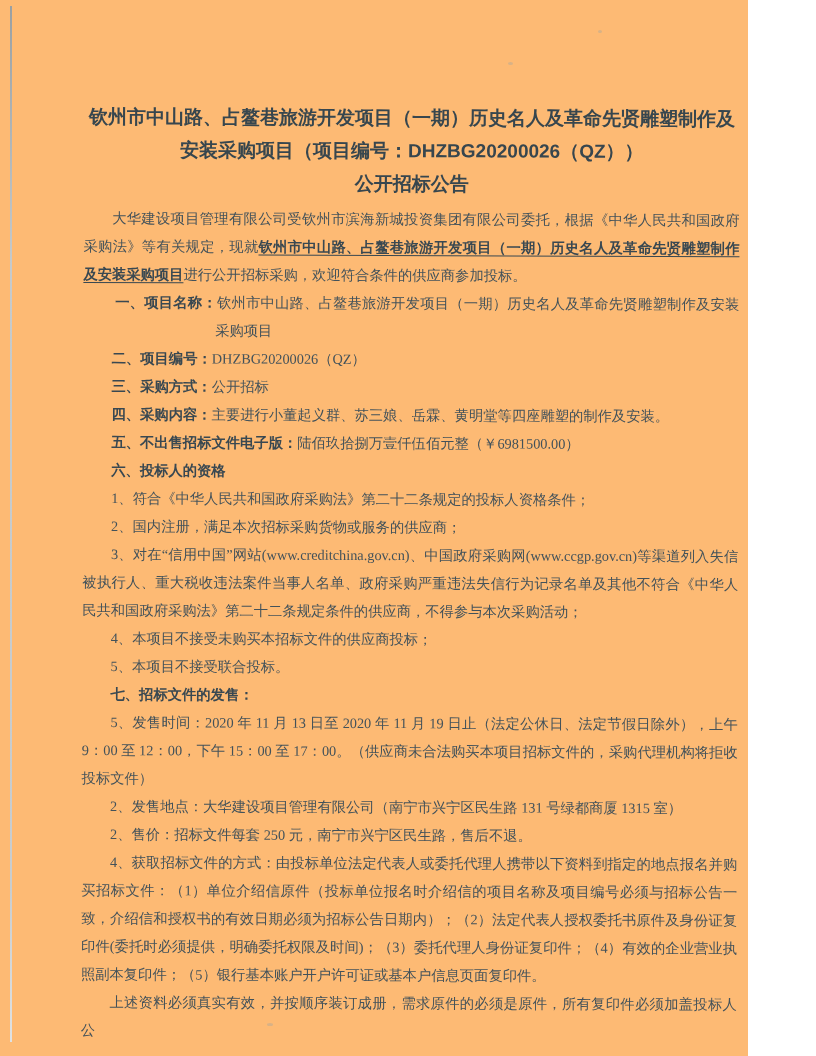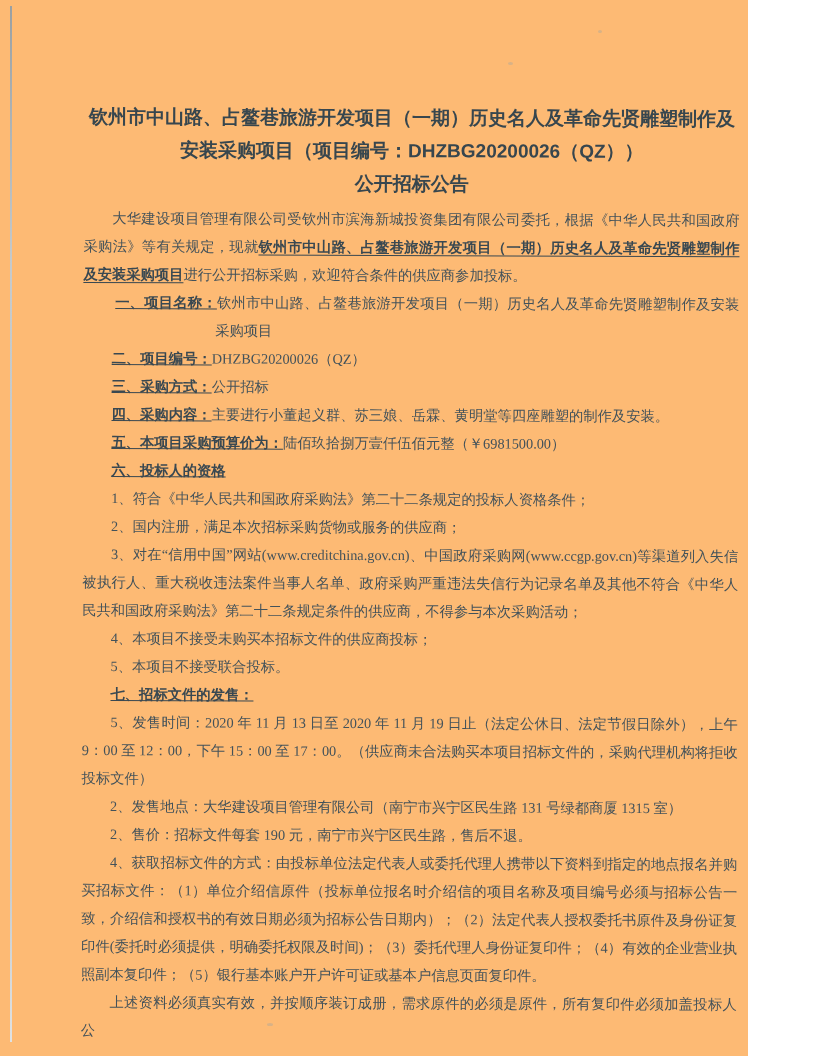--- a/index.html
+++ b/index.html
@@ -60,21 +60,20 @@
   }
   p.indent { text-indent: 2em; }
   p.hang {
     padding-left: 132px;
     text-indent: -100px;
   }
   .lbl {
     font-weight: 700;
     color: #394851;
     font-family: "Liberation Sans", "DejaVu Sans", sans-serif;
-    text-decoration: underline;
   }
   .u {
     text-underline-offset: 3px;
     text-decoration-thickness: 1px;
   }
   .proj {
     font-weight: 700;
     color: #394851;
     text-decoration: underline;
     text-underline-offset: 3px;
@@ -103,37 +102,37 @@
       <p class="ln indent"><span>大华建设项目管理有限公司受钦州市滨海新城投资集团有限公司委托，根据《中华人民共和国政府采购法》等有关规定，现就</span><span class="proj">钦州市中山路、占鳌巷旅游开发项目（一期）历史名人及革命先贤雕塑制作及安装采购项目</span><span>进行公开招标采购，欢迎符合条件的供应商参加投标。</span></p>
 
       <p class="ln hang"><span class="lbl">一、项目名称：</span><span>钦州市中山路、占鳌巷旅游开发项目（一期）历史名人及革命先贤雕塑制作及安装采购项目</span></p>
 
       <p class="ln indent"><span class="lbl">二、项目编号：</span><span>DHZBG20200026（QZ）</span></p>
 
       <p class="ln indent"><span class="lbl">三、采购方式：</span><span>公开招标</span></p>
 
       <p class="ln indent"><span class="lbl">四、采购内容：</span><span>主要进行小董起义群、苏三娘、岳霖、黄明堂等四座雕塑的制作及安装。</span></p>
 
-      <p class="ln indent"><span class="lbl">五、本项目采购预算价为：</span><span>陆佰玖拾捌万壹仟伍佰元整（￥6981500.00）</span></p>
+      <p class="ln indent"><span class="lbl">五、不出售招标文件电子版：</span><span>陆佰玖拾捌万壹仟伍佰元整（￥6981500.00）</span></p>
 
       <p class="ln indent"><span class="lbl">六、投标人的资格</span></p>
 
       <p class="ln indent">1、符合《中华人民共和国政府采购法》第二十二条规定的投标人资格条件；</p>
       <p class="ln indent">2、国内注册，满足本次招标采购货物或服务的供应商；</p>
       <p class="ln indent">3、对在“信用中国”网站(www.creditchina.gov.cn)、中国政府采购网(www.ccgp.gov.cn)等渠道列入失信被执行人、重大税收违法案件当事人名单、政府采购严重违法失信行为记录名单及其他不符合《中华人民共和国政府采购法》第二十二条规定条件的供应商，不得参与本次采购活动；</p>
       <p class="ln indent">4、本项目不接受未购买本招标文件的供应商投标；</p>
       <p class="ln indent">5、本项目不接受联合投标。</p>
 
       <p class="ln indent"><span class="lbl">七、招标文件的发售：</span></p>
 
       <p class="ln indent"><span>5、发售时间：</span><span class="u">2020 年 11 月 13 日</span><span>至 </span><span class="u">2020 年 11 月 19 日止（法定公休日、法定节假日除外），上午 9：00 至 12：00，下午 15：00 至 17：00</span><span>。（供应商未合法购买本项目招标文件的，采购代理机构将拒收投标文件）</span></p>
 
       <p class="ln indent">2、发售地点：大华建设项目管理有限公司（南宁市兴宁区民生路 131 号绿都商厦 1315 室）</p>
 
-      <p class="ln indent"><span>2、售价：招标文件每套 </span><span class="u">190 </span><span>元，南宁市兴宁区民生路，售后不退。</span></p>
+      <p class="ln indent"><span>2、售价：招标文件每套 </span><span class="u">250 </span><span>元，南宁市兴宁区民生路，售后不退。</span></p>
 
       <p class="ln indent">4、获取招标文件的方式：由投标单位法定代表人或委托代理人携带以下资料到指定的地点报名并购买招标文件：（1）单位介绍信原件（投标单位报名时介绍信的项目名称及项目编号必须与招标公告一致，介绍信和授权书的有效日期必须为招标公告日期内）；（2）法定代表人授权委托书原件及身份证复印件(委托时必须提供，明确委托权限及时间)；（3）委托代理人身份证复印件；（4）有效的企业营业执照副本复印件；（5）银行基本账户开户许可证或基本户信息页面复印件。</p>
 
       <p class="ln indent">上述资料必须真实有效，并按顺序装订成册，需求原件的必须是原件，所有复印件必须加盖投标人公</p>
 
     </div>
   </div>
 </div>
 
 </body></html>

